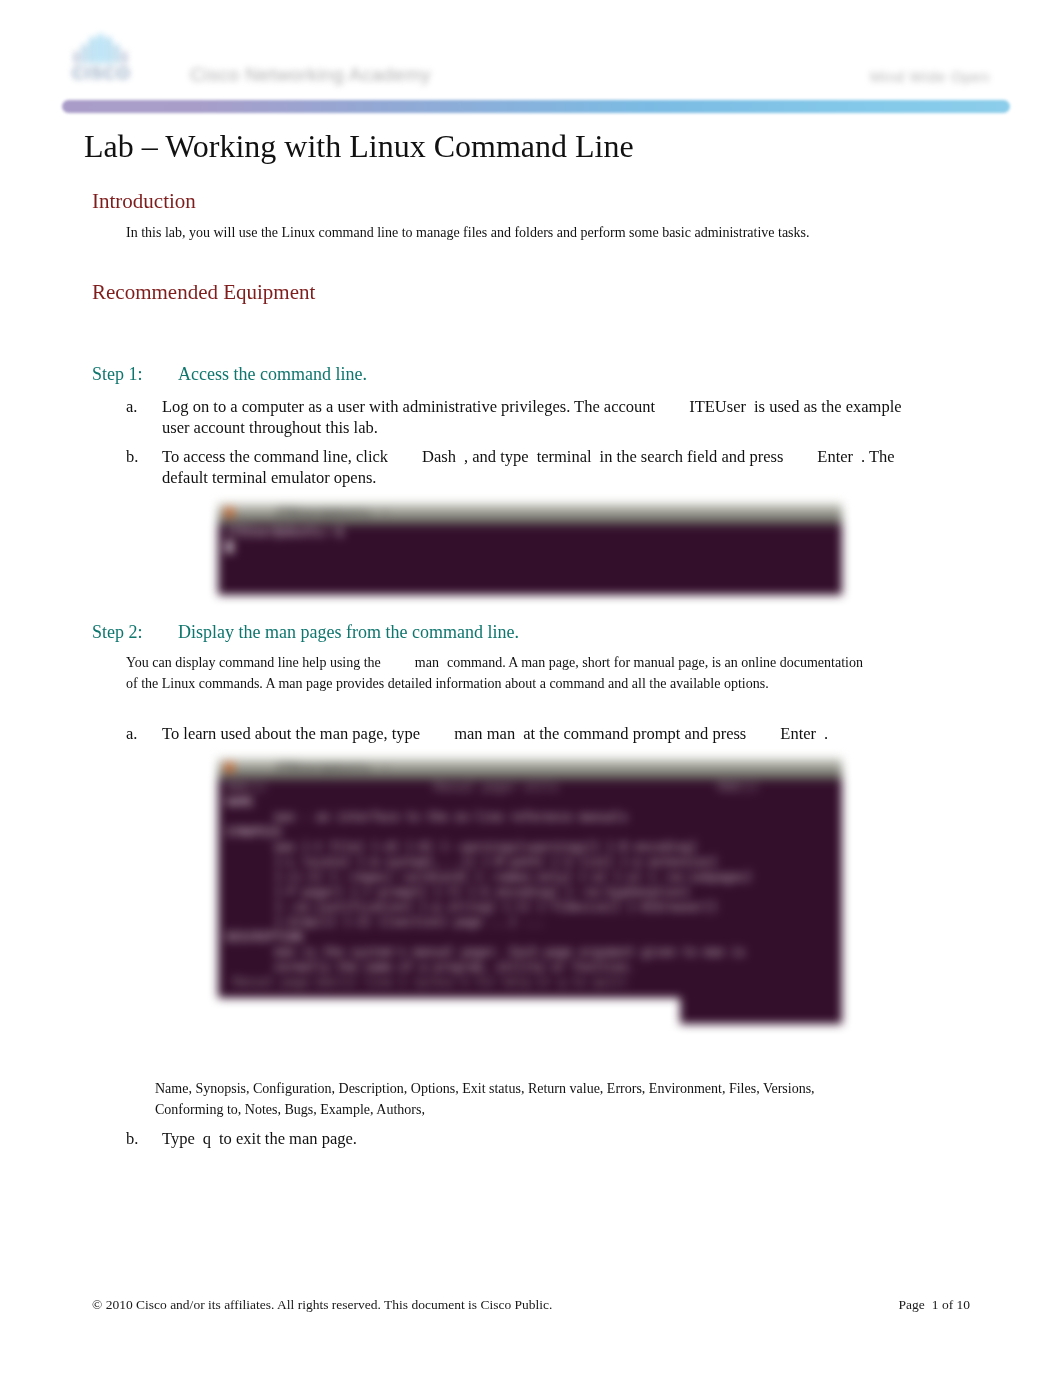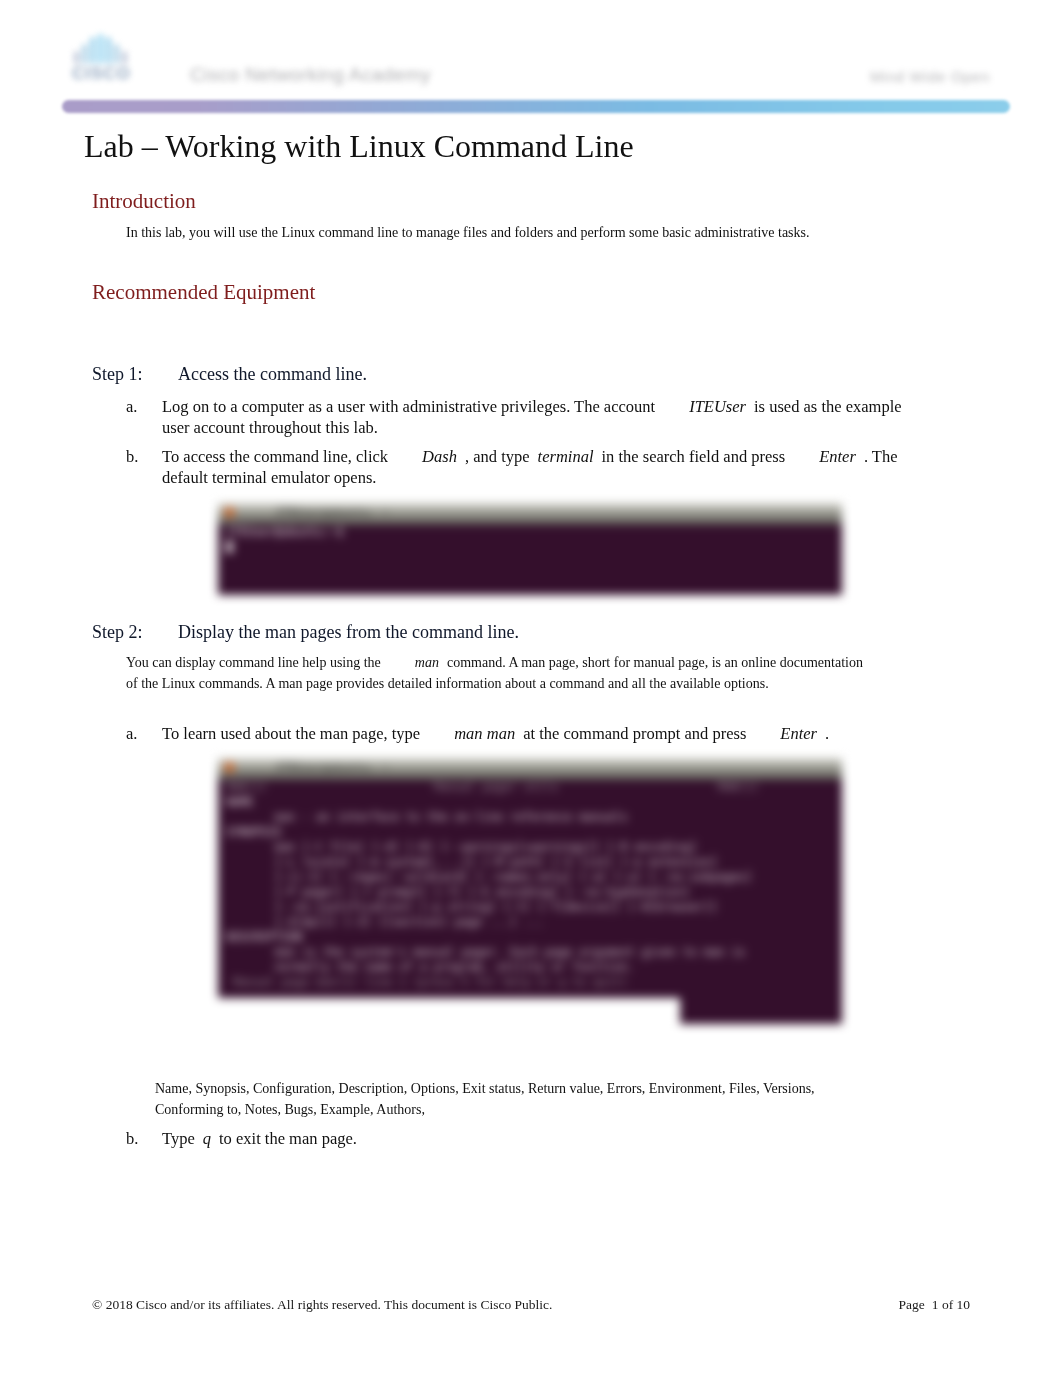--- a/index.html
+++ b/index.html
@@ -133,21 +133,21 @@
     position: absolute;
     font-size: 14px;
     line-height: 21px;
     color: #111111;
   }
   .step-head {
     position: absolute;
     left: 92px;
     font-size: 18px;
     line-height: 24px;
-    color: #0f172a;
+    color: #0f766e;
     white-space: nowrap;
   }
   .step-head .step-label {
     display: inline-block;
     width: 86px;
   }
   .listitem {
     position: absolute;
     font-size: 16.5px;
     line-height: 21px;
@@ -171,21 +171,20 @@
   .gap {
     display: inline-block;
     width: 34px;
   }
   .gap-sm {
     display: inline-block;
     width: 8px;
   }
   .kbd {
     white-space: nowrap;
-    font-style: italic;
   }
 
   
   .shot {
     position: absolute;
     filter: blur(4.6px);
   }
   .shot .titlebar {
     position: absolute;
     left: 0;
@@ -386,17 +385,17 @@
 
 
   <div class="para" style="left:155px; top:1078px; width:722px;">Name, Synopsis, Configuration, Description, Options, Exit status, Return value, Errors, Environment, Files, Versions, Conforming to, Notes, Bugs, Example, Authors,</div>
 
   <div class="listitem" style="left:126px; top:1128px; width:700px;">
     <span class="marker">b.</span>
     <span class="body"><span>Type</span><span class="gap-sm"></span><span class="kbd">q</span><span class="gap-sm"></span><span>to exit the man page.</span></span>
   </div>
 
   <div class="footer">
-    <span class="left">© 2018 Cisco and/or its affiliates. All rights reserved. This document is Cisco Public.</span>
+    <span class="left">© 2010 Cisco and/or its affiliates. All rights reserved. This document is Cisco Public.</span>
     <span class="right"><span>Page</span><span class="pg-gap"></span><span>1</span> <span>of</span> <span>10</span></span>
   </div>
 
 </div>
 
 </body></html>

